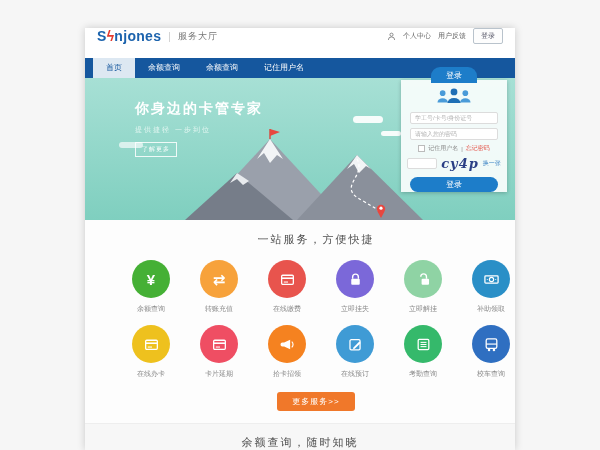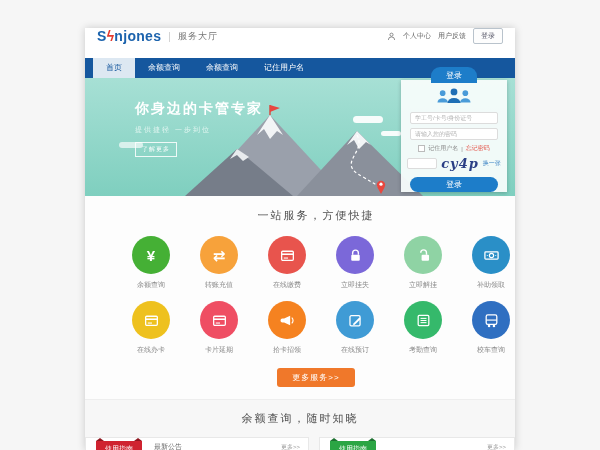--- a/index.html
+++ b/index.html
@@ -21,21 +21,21 @@
   .hdr-div{color:#ccc;font-size:10px;margin:0 7px;}
   .site-name{font-size:9px;color:#777;letter-spacing:1px;}
   .hdr-right{display:flex;align-items:center;gap:7px;font-size:7px;color:#666;}
   .hdr-right a{color:#666;text-decoration:none;cursor:pointer;}
   .login-chip{border:1px solid #b9c3cc;border-radius:2px;padding:2px 7px;color:#556;cursor:pointer;background:#fdfdfd;}
   
   .nav{height:20px;background:#15579e;display:flex;align-items:stretch;padding-left:8px;}
   .nav span{font-size:8px;color:#fff;line-height:20px;padding:0 13px;cursor:pointer;}
   .nav span.active{background:#dde8f2;color:#15579e;}
   
-  .banner{position:relative;height:118px;background:linear-gradient(#a7e0d5,#7fcfbf);}
+  .banner{position:relative;height:142px;background:linear-gradient(#a7e0d5,#7fcfbf);}
   .banner-copy{position:absolute;left:50px;top:22px;color:#fff;}
   .banner-h1{font-size:14px;font-weight:bold;letter-spacing:2px;}
   .banner-sub{font-size:7px;color:#f0fbf8;letter-spacing:2px;margin-top:7px;opacity:.85;}
   .banner-cta{display:inline-block;margin-top:7px;border:1px solid rgba(255,255,255,.85);
     color:#fff;font-size:6px;padding:2px 6px;letter-spacing:1px;cursor:pointer;}
   .mountains{position:absolute;left:100px;bottom:0;}
   .cloud{position:absolute;background:#fff;border-radius:8px;opacity:.92;}
   .cloud1{width:30px;height:7px;left:268px;top:38px;}
   .cloud2{width:20px;height:5px;left:296px;top:53px;}
   .cloud3{width:24px;height:6px;left:34px;top:64px;opacity:.65;}

